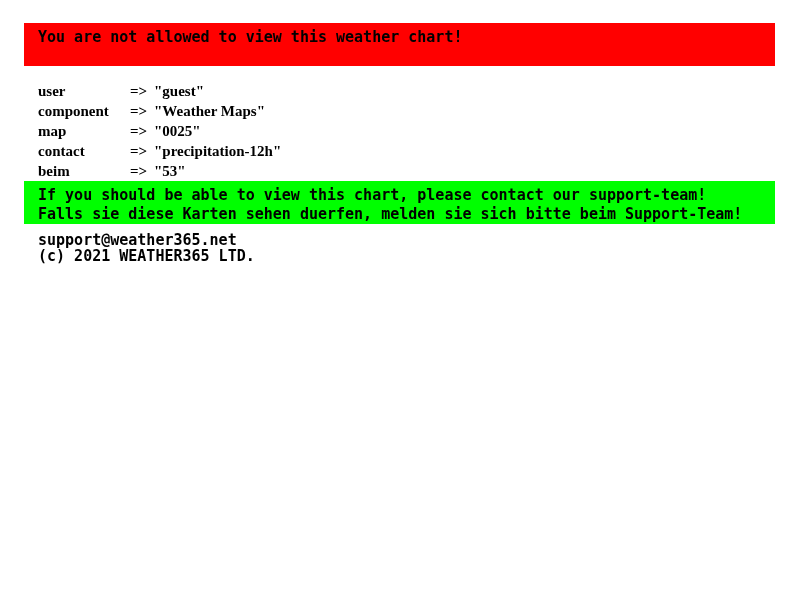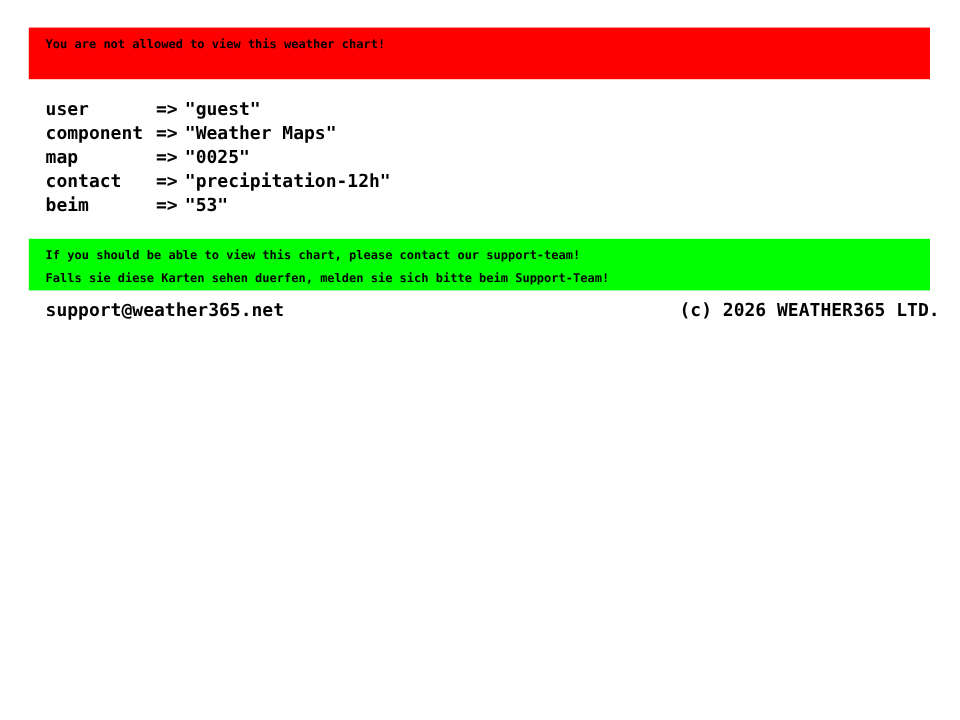--- a/index.html
+++ b/index.html
@@ -18,49 +18,51 @@
   .page {
     position: relative;
     width: 800px;
     height: 600px;
   }
   .banner {
     margin-left: 24px;
     width: 737px;          
     padding: 5px 0 0 14px;
     height: 38px;          
-    font-size: 10px;
+    font-size: 15px;
     line-height: 19px;
     white-space: nowrap;
     overflow: hidden;
   }
   .banner-red   { margin-top: 23px; background: #ff0000; }
-  .banner-green { margin-top: 18px; background: #00ff00; }
+  .banner-green { background: #00ff00; }
   .banner-line  { height: 19px; }
   .kv {
     margin: 15px 0 0 38px;
     font-size: 15px;
+    font-family: Liberation Serif, serif;
   }
   .kv-row {
     display: flex;
     height: 20px;
     line-height: 20px;
     white-space: pre;
   }
   .kv-key   { width: 92px; }
   .kv-arrow { width: 24px; }
   .kv-value { flex: 1; }
   .footer {
     margin: 8px 0 0 38px;
     width: 745px;
     display: flex;
     justify-content: space-between;
     font-size: 15px;
     line-height: 16px;
     white-space: nowrap;
+    flex-direction: column;
   }
 </style>
 </head>
 <body style="background: rgb(255, 255, 255); color: rgb(0, 0, 0);">
 
 <div class="page">
 
   <div class="banner banner-red" style="background: rgb(255, 0, 0);">
     <div class="banner-line">You are not allowed to view this weather chart!</div>
   </div>
@@ -93,16 +95,16 @@
     </div>
   </div>
 
   <div class="banner banner-green" style="background: rgb(0, 255, 0);">
     <div class="banner-line">If you should be able to view this chart, please contact our support-team!</div>
     <div class="banner-line">Falls sie diese Karten sehen duerfen, melden sie sich bitte beim Support-Team!</div>
   </div>
 
   <div class="footer">
     <span>support@weather365.net</span>
-    <span>(c) 2026 WEATHER365 LTD.</span>
+    <span>(c) 2021 WEATHER365 LTD.</span>
   </div>
 
 </div>
 
 </body></html>

